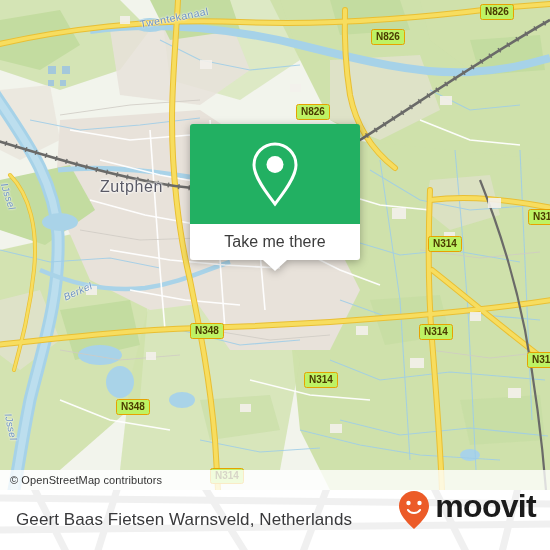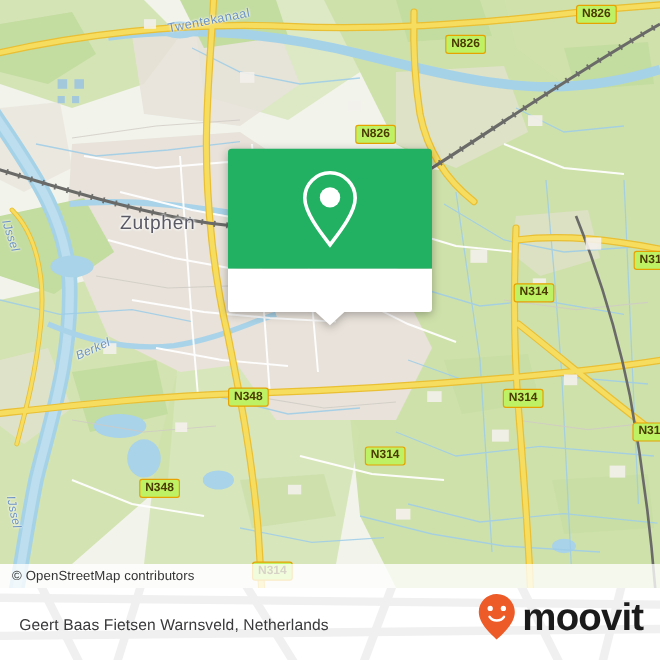--- a/index.html
+++ b/index.html
@@ -60,27 +60,27 @@
 
   
   .footer{
     position:absolute;left:0;top:490px;width:550px;height:60px;
     background:#ffffff;overflow:hidden;
   }
   .footer-bg{position:absolute;left:0;top:0;opacity:1;}
   .footer-title{
     position:absolute;left:16px;top:0;height:60px;
     display:flex;align-items:center;
-    font-size:13px;color:#39393b;letter-spacing:0.1px;
+    font-size:17px;color:#39393b;letter-spacing:0.1px;
     font-family:"Liberation Sans", sans-serif;
     white-space:nowrap;
   }
   .brand{
     position:absolute;right:14px;top:0;height:48px;
-    display:flex;align-items:center;gap:4px;
+    display:flex;align-items:flex-start;gap:4px;
   }
   .brand-word{
     font-size:32px;font-weight:bold;color:#1b1b1b;
     letter-spacing:-0.7px;line-height:1;
     font-family:"Liberation Sans", sans-serif;
   }
 
   
   .shield{
     position:absolute;z-index:30;
@@ -306,20 +306,21 @@
   </div>
 
   <div class="callout">
     <div class="callout-head">
       <svg width="56" height="68" viewBox="0 0 56 68">
         <path d="M28 4 C16.4 4 7 13.4 7 25 C7 38 22 56 28 64 C34 56 49 38 49 25 C49 13.4 39.6 4 28 4 Z" fill="none" stroke="#ffffff" stroke-width="3"></path>
         <circle cx="28" cy="24.5" r="8.5" fill="#ffffff"></circle>
       </svg>
     </div>
     <div class="callout-foot">
+      <span>Take me there</span>
       <div class="callout-tail"></div>
     </div>
   </div>
 
   <div class="footer">
     <svg class="footer-bg" width="550" height="60" viewBox="0 0 550 60">
       <rect x="0" y="0" width="550" height="60" fill="#ffffff"></rect>
       <g stroke="#f0f0f0" stroke-width="7" fill="none">
         <path d="M30,-10 L70,70"></path>
         <path d="M120,-10 L95,70"></path>

